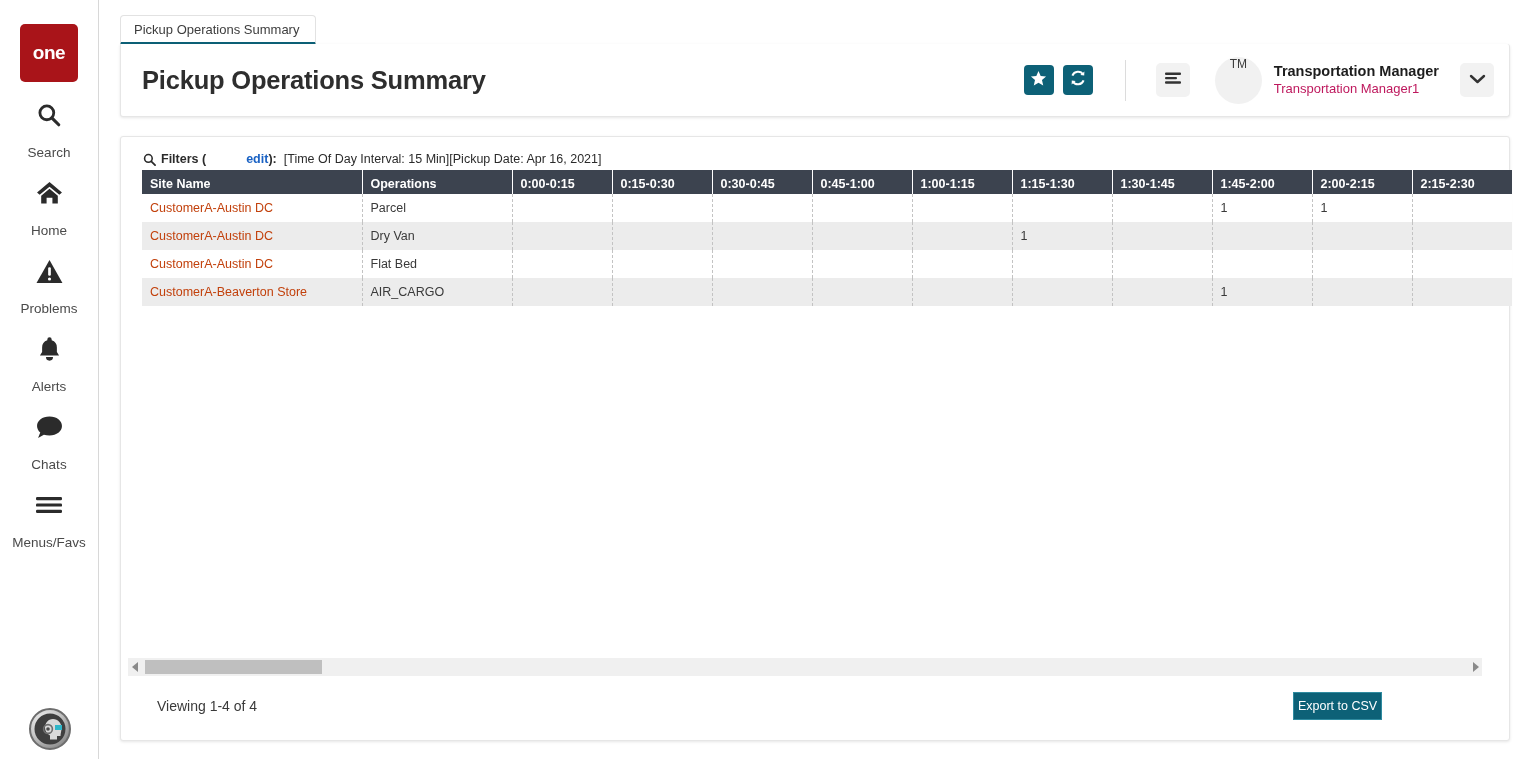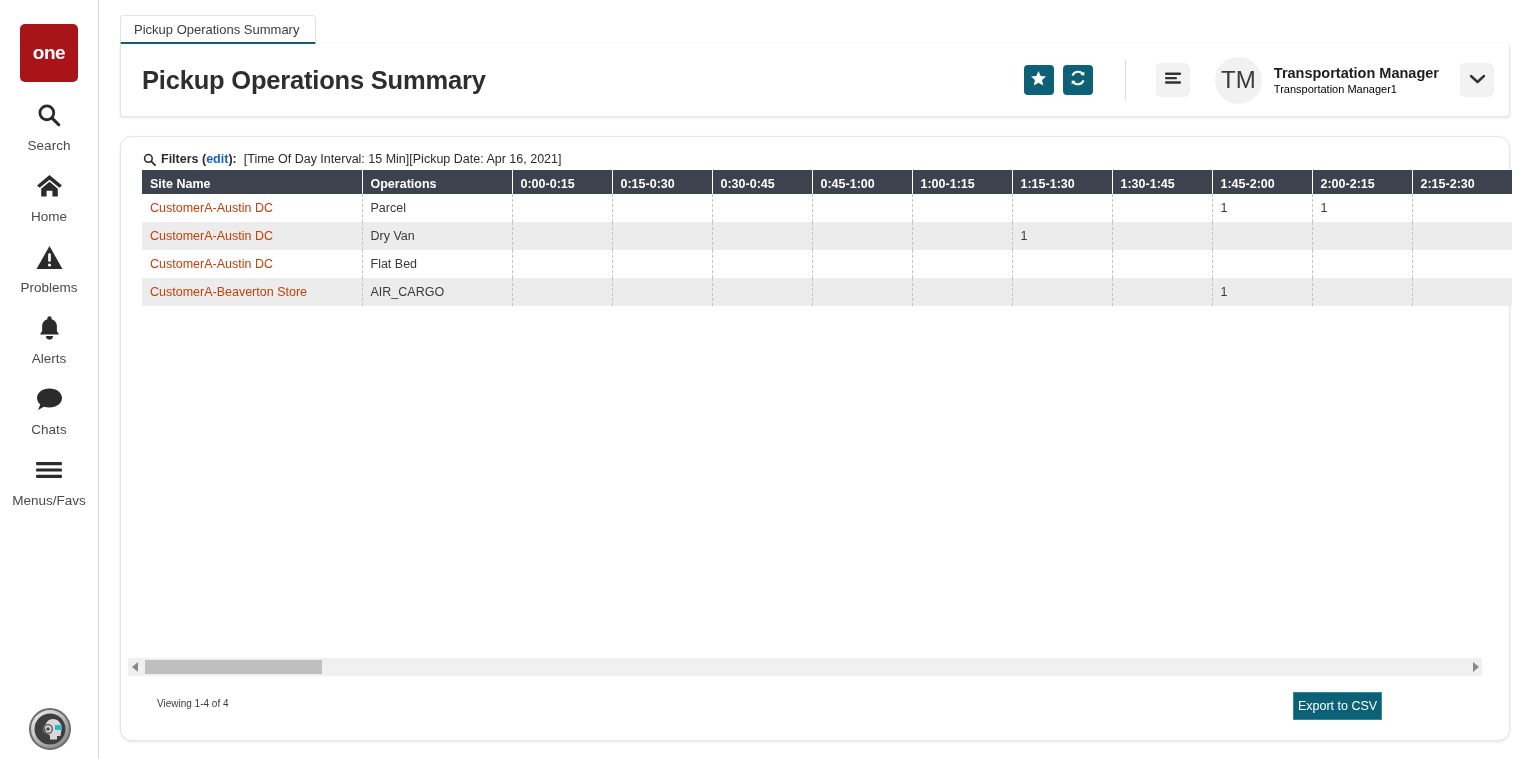--- a/index.html
+++ b/index.html
@@ -22,21 +22,21 @@
     background: #a91419; border-radius: 5px;
     display: flex; align-items: center; justify-content: center;
   }
   .logo svg { display: block; }
   .nav-item {
     width: 99px; margin-top: 16px;
     display: flex; flex-direction: column; align-items: center;
     cursor: pointer; user-select: none;
   }
   .nav-item .ico { height: 34px; display: flex; align-items: center; justify-content: center; }
-  .nav-item .lbl { font-size: 13.5px; color: #4a4a4a; margin-top: 6px; line-height: 15px; }
+  .nav-item .lbl { font-size: 13.5px; color: #4a4a4a; margin-top: 13px; line-height: 15px; }
   .nav-item.disabled .lbl { color: #b8b8b8; }
   .nav-item.disabled svg { opacity: .35; }
   .assistant {
     position: absolute; left: 29px; bottom: 9px;
     width: 42px; height: 42px; border-radius: 50%;
     background: radial-gradient(circle at 34% 30%, #f2f2f2 0%, #c9c9c9 45%, #8d8d8d 78%, #5e5e5e 100%);
     border: 2px solid #6d6d6d;
     display: flex; align-items: center; justify-content: center;
     cursor: pointer; overflow: hidden;
   }
@@ -68,44 +68,44 @@
     display: flex; align-items: center; justify-content: center; cursor: pointer;
   }
   .sq-btn + .sq-btn { margin-left: 9px; }
   .vsep { width: 1px; height: 41px; background: #dcdcdc; margin: 0 30px 0 32px; }
   .gray-btn {
     width: 34px; height: 34px; border-radius: 5px; background: #f2f2f2;
     display: flex; align-items: center; justify-content: center; cursor: pointer;
   }
   .avatar {
     width: 47px; height: 47px; border-radius: 50%; background: #f1f1f1;
-    display: flex; align-items: center; justify-content: center;
-    font-size: 24px; color: #3a3a3a; margin-left: 25px; cursor: pointer;
+    display: flex; align-items: flex-start; justify-content: center;
+    font-size: 12px; color: #3a3a3a; margin-left: 25px; cursor: pointer;
   }
   .user-txt { margin-left: 12px; line-height: 1.28; }
   .user-name { font-size: 14.5px; font-weight: bold; color: #1d1d1d; white-space: nowrap; }
-  .user-sub { font-size: 11px; color: #000000; white-space: nowrap; }
+  .user-sub { font-size: 13px; color: #be185d; white-space: nowrap; }
   .chev-btn {
     width: 34px; height: 34px; border-radius: 5px; background: #f2f2f2;
     display: flex; align-items: center; justify-content: center; margin-left: 21px; cursor: pointer;
   }
 
   
   #content-card {
     position: absolute; left: 120px; top: 136px; width: 1390px; height: 605px;
-    background: #ffffff; border: 1px solid #e6e6e6; border-radius: 12px;
+    background: #ffffff; border: 1px solid #e6e6e6; border-radius: 3px;
     box-shadow: 0 1px 3px rgba(0,0,0,.10);
   }
   #filters-bar {
     position: absolute; left: 22px; top: 14px; height: 16px;
     display: flex; align-items: center; font-size: 12.5px; white-space: nowrap;
   }
   #filters-bar .mag { margin-right: 5px; display: flex; }
   .f-label { font-weight: bold; color: #2b2b2b; }
-  .f-edit { color: #1a62c4; font-weight: bold; cursor: pointer; }
+  .f-edit { color: #1a62c4; font-weight: bold; cursor: pointer; padding-left: 40px; }
   .f-colon { font-weight: bold; color: #2b2b2b; }
   .f-val { color: #2b2b2b; margin-left: 7px; }
 
   
   #table-wrap { position: absolute; left: 21px; top: 33px; width: 1352px; }
   table.grid { width: 1352px; border-collapse: collapse; table-layout: fixed; }
   table.grid thead th {
     background: #3c434f; color: #ffffff; font-size: 12.5px; font-weight: bold;
     text-align: left; height: 24px; padding: 3px 0 0 8px;
     border-right: 1px solid #ffffff; white-space: nowrap;
@@ -130,21 +130,21 @@
     background: #f0f0f0; display: flex; align-items: center;
   }
   .hs-arrow { width: 14px; display: flex; align-items: center; justify-content: center; cursor: pointer; }
   .hs-track { position: relative; flex: 1; height: 18px; }
   .hs-thumb {
     position: absolute; left: 3px; top: 2px; width: 177px; height: 14px;
     background: #bfbfbf; cursor: pointer;
   }
 
   #viewing {
-    position: absolute; left: 36px; top: 561px; font-size: 10px; color: #3a3a3a;
+    position: absolute; left: 36px; top: 561px; font-size: 14px; color: #3a3a3a;
   }
   #export-btn {
     position: absolute; left: 1172px; top: 555px; width: 89px; height: 28px;
     background: #0d6177; color: #ffffff; border: 1px solid #2f8ba0;
     font-size: 12.5px; font-family: "Liberation Sans", sans-serif;
     display: flex; align-items: center; justify-content: center; cursor: pointer;
   }
 </style>
 </head>
 <body>

